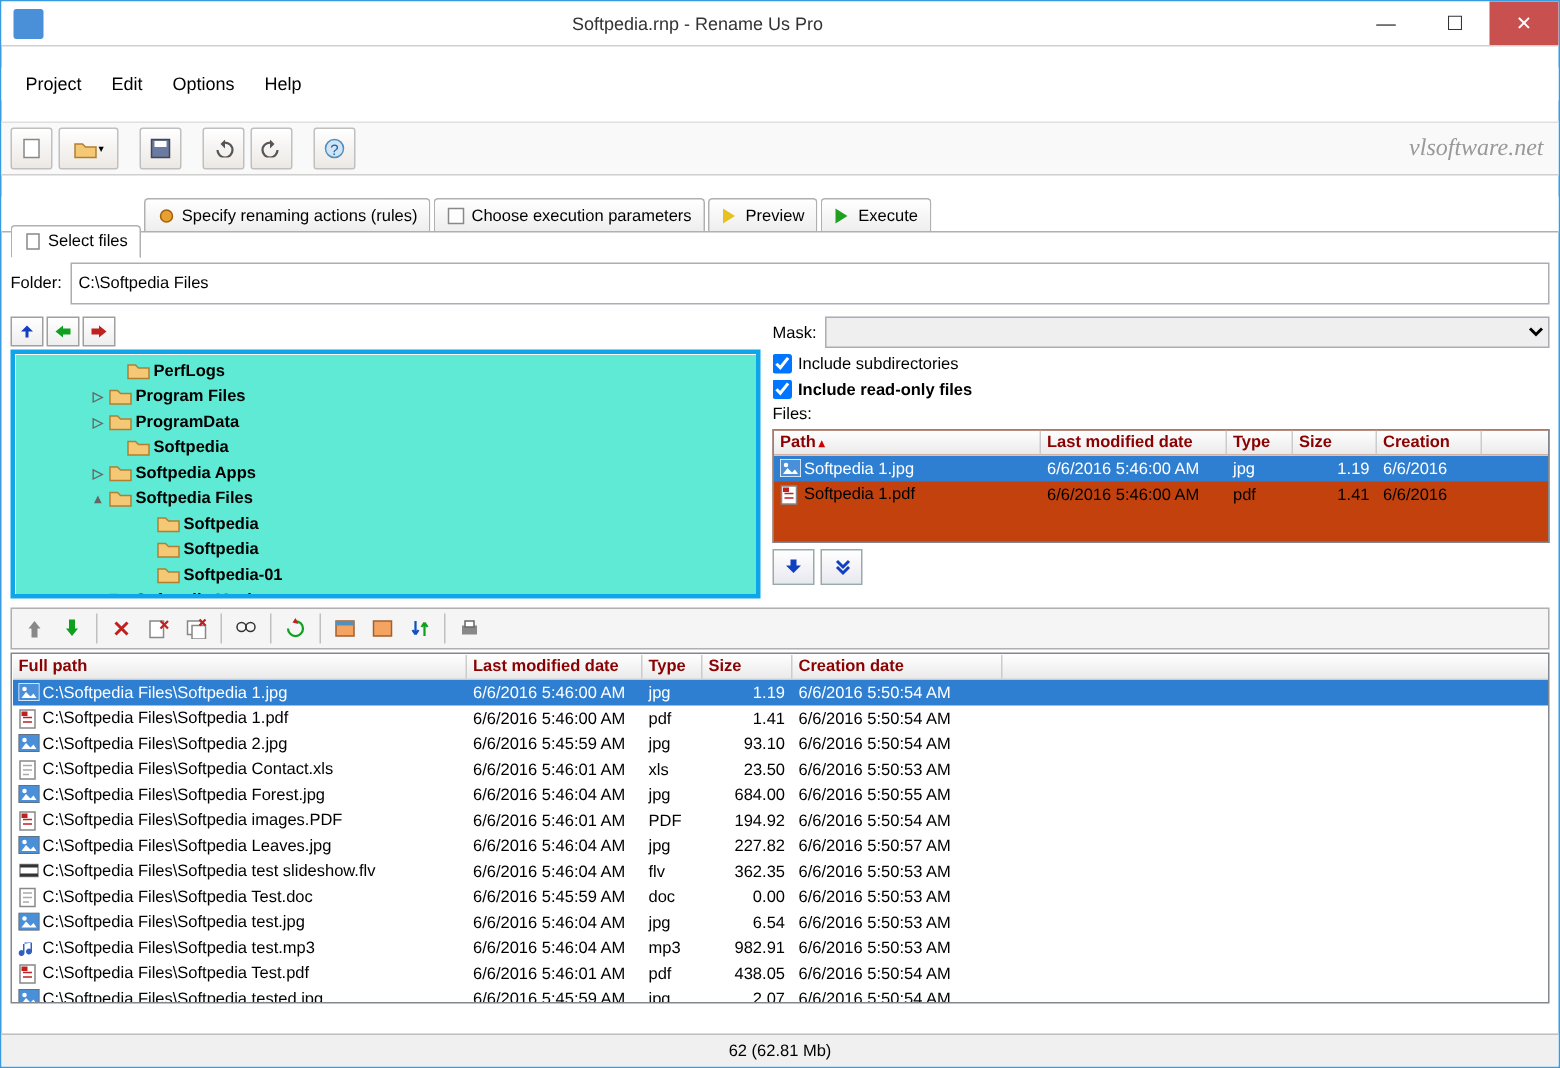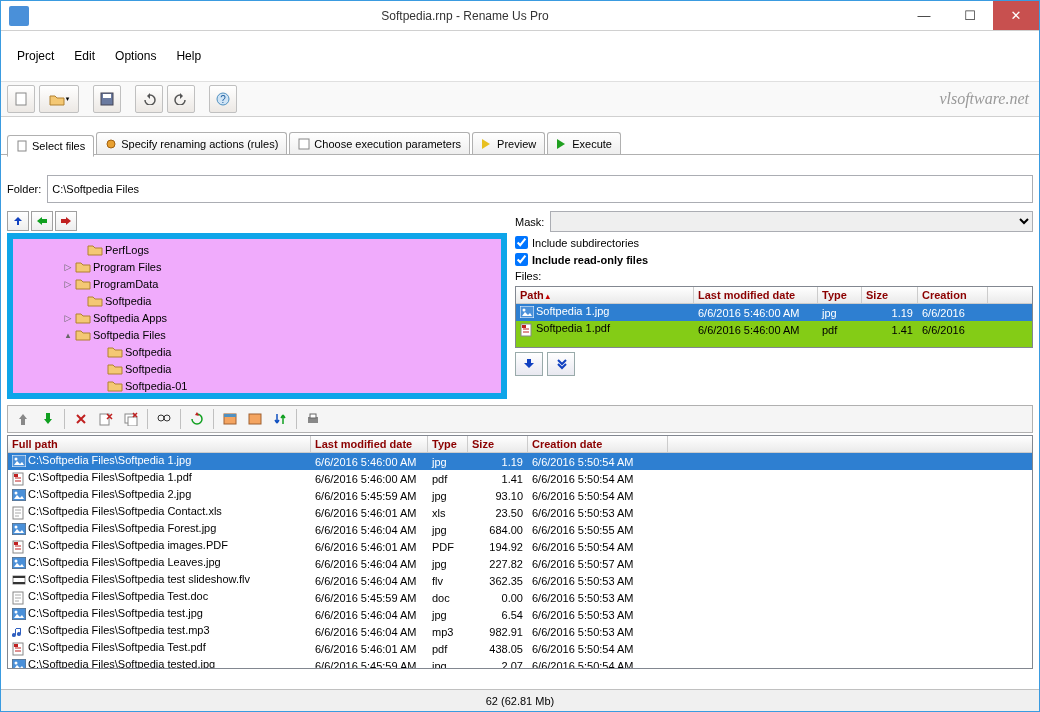--- a/index.html
+++ b/index.html
@@ -13,42 +13,42 @@
 .win-btn.close { background: #c8504f; color: #fff; }
 .menubar { height: 22px; display: flex; align-items: center; padding: 0 8px; gap: 4px; background:#fff; }
 .menu-item { padding: 2px 8px; font-size: 12px; }
 .toolbar { height: 36px; display: flex; align-items: center; padding: 2px 6px; gap: 4px; border-top:1px solid #e0e0e0; border-bottom: 1px solid #d0d0d0; background:#f9f9f9; position:relative; }
 .tbtn { width: 28px; height: 28px; border: 1px solid #c0c0c0; background: linear-gradient(#fff,#ece8e4); display:flex; align-items:center; justify-content:center; border-radius:2px; }
 .tbtn.wide { width:40px; }
 .tsep { width:6px; }
 .vlsoft { position:absolute; right:10px; font-family: Georgia, serif; font-style: italic; color:#999; font-size:16px; }
 .tabbar { height: 24px; display:flex; align-items:flex-end; padding: 0 6px; gap:2px; background:#fff; border-bottom:1px solid #b0b0b0; }
 .tab { display:flex; align-items:center; gap:4px; padding:3px 8px; border:1px solid #b0b0b0; border-bottom:none; background:linear-gradient(#fff,#eee); border-radius:3px 3px 0 0; height:22px; font-size:11px; }
-.tab.active { background:#fff; border-bottom:1px solid #fff; position:relative; top:3px; }
+.tab.active { background:#fff; border-bottom:1px solid #fff; position:relative; top:18px; }
 .tab .ticon { width:12px; height:12px; display:inline-block; }
 .content-area { flex:1; display:flex; flex-direction:column; padding:6px; overflow:hidden; }
 .folder-row { display:flex; align-items:center; gap:6px; margin-bottom:8px; }
 .folder-row label { font-size:11px; }
 .folder-input { flex:1; height:28px; border:1px solid #abadb3; padding:0 4px; font-size:11px; }
 .middle-split { display:flex; gap:8px; height:188px; }
 .left-pane { width:500px; display:flex; flex-direction:column; }
 .nav-btns { display:flex; gap:2px; margin-bottom:2px; }
 .nav-btn { width:22px; height:20px; border:1px solid #a0a0a0; background:linear-gradient(#fff,#eee); display:flex; align-items:center; justify-content:center; }
-.tree-box { flex:1; border:6px solid #0ea5e9; overflow:auto; background:#f0abfc; position:relative; }
+.tree-box { flex:1; border:3px solid #0ea5e9; overflow:auto; background:#5eead4; position:relative;font-weight:bold; }
 .tree { padding:2px 2px 2px 0; }
 .tree-item { display:flex; align-items:center; height:17px; font-size:11px; }
 .tree-item .expander { width:14px; text-align:center; color:#666; font-size:9px; }
 .tree-item .folder-icon { width:16px; height:14px; display:inline-block; margin-right:2px; }
 .right-pane { flex:1; display:flex; flex-direction:column; gap:4px; }
 .mask-row { display:flex; align-items:center; gap:6px; }
 .mask-select { flex:1; height:21px; border:1px solid #abadb3; }
 .chk-row { display:flex; align-items:center; gap:4px; font-size:11px; }
 .chk-row.bold { font-weight:bold; }
 .files-label { font-size:11px; }
-.upper-grid { border:1px solid #828790; height:62px; overflow:auto; position:relative; background:#84cc16; }
+.upper-grid { border:1px solid #828790; height:76px; overflow:auto; position:relative; background:#c2410c; }
 .grid-header { display:flex; background:linear-gradient(#fff,#eaeaea); border-bottom:1px solid #ccc; position:sticky; top:0; }
 .grid-header .gh { padding:2px 4px; border-right:1px solid #ccc; color:#8b0000; font-weight:bold; font-size:11px; white-space:nowrap; }
 .grid-row { display:flex; height:17px; align-items:center; }
 .grid-row.selected { background:#2e7fd1; color:#fff; }
 .grid-row .gc { padding:0 4px; border-right:1px solid transparent; white-space:nowrap; overflow:hidden; font-size:11px; }
 .upper-cols .c1{width:178px;} .upper-cols .c2{width:124px;} .upper-cols .c3{width:44px;} .upper-cols .c4{width:56px; text-align:right;} .upper-cols .c5{width:70px;}
 .arrow-btns { display:flex; gap:4px; }
 .arrow-btn { width:28px; height:24px; border:1px solid #9aa; background:linear-gradient(#fff,#e8e8f0); display:flex; align-items:center; justify-content:center; color:#1040a0; font-size:13px; }
 .middle-toolbar { height:28px; border:1px solid #b0b0b0; display:flex; align-items:center; padding:0 4px; gap:3px; margin-top:6px; background:#f5f5f5; }
 .mt-btn { width:22px; height:22px; display:flex; align-items:center; justify-content:center; }

